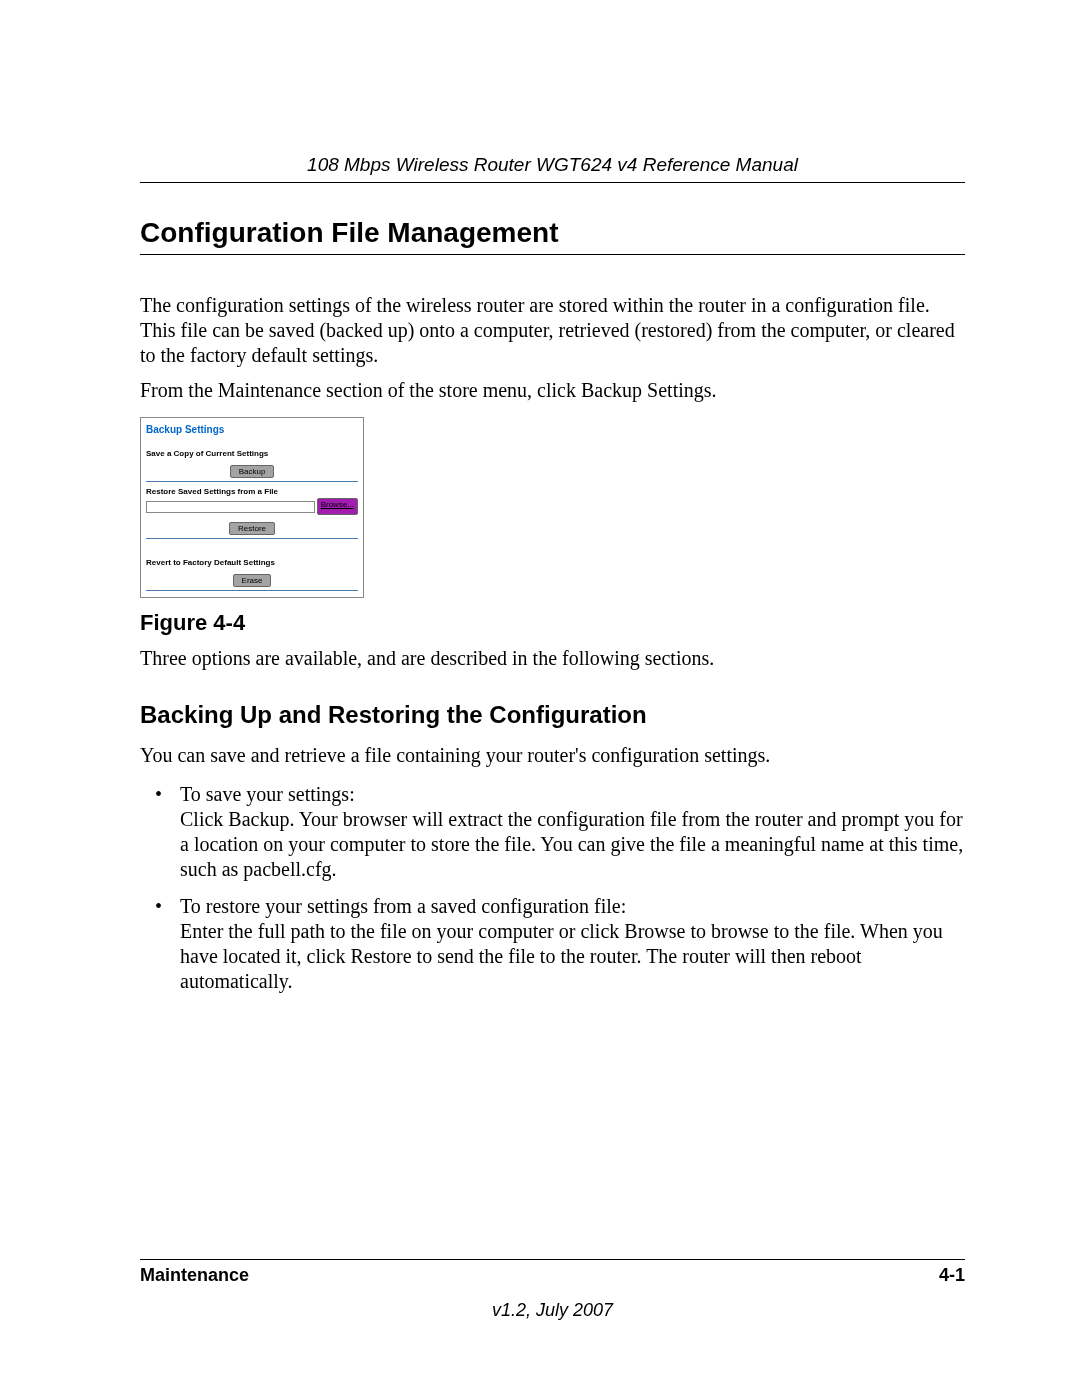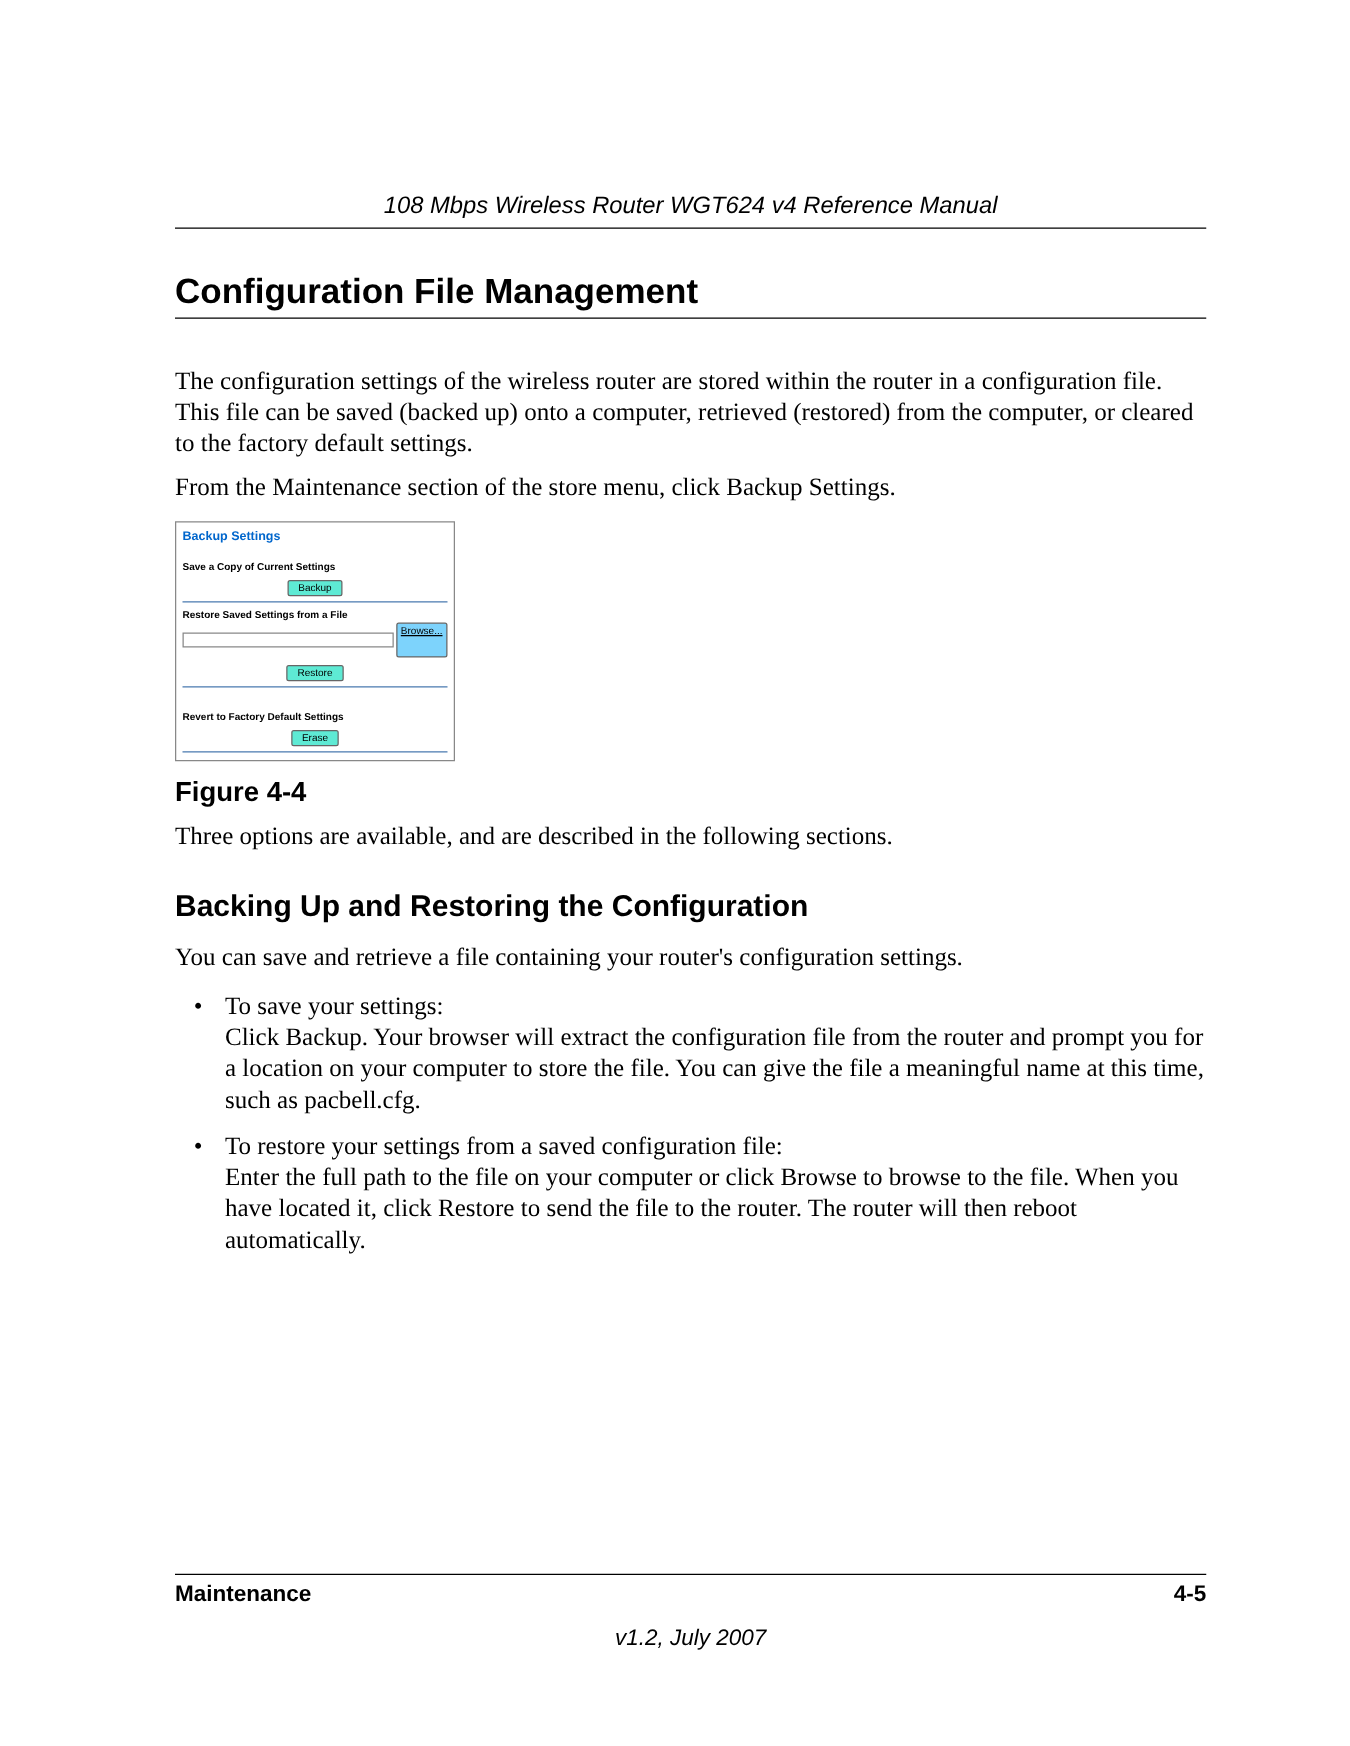--- a/index.html
+++ b/index.html
@@ -74,21 +74,21 @@
       color: #000;
     }
     .ss-btnrow {
       text-align: center;
       margin: 2px 0 3px 0;
     }
     .ss-btn {
       display: inline-block;
       font-size: 8px;
       border: 1px solid #666;
-      background: #5eead4;
+      background: #a3a3a3;
       border-radius: 2px;
       padding: 0 8px;
       line-height: 12px;
       height: 13px;
     }
     .ss-hr {
       border: none;
       border-top: 1px solid #4a7ab0;
       margin: 2px 0 5px 0;
     }
@@ -100,25 +100,25 @@
     }
     .ss-input {
       flex: 1;
       height: 12px;
       border: 1px solid #888;
       background: #fff;
     }
     .ss-browse {
       font-size: 8px;
       border: 1px solid #666;
-      background: #7dd3fc;
+      background: #a21caf;
       border-radius: 2px;
       padding: 0 3px;
       line-height: 11px;
-      height: 28px;
+      height: 17px;
       text-decoration: underline;
     }
     .ss-hr-last {
       border: none;
       border-top: 1px solid #4a7ab0;
       margin-top: 2px;
     }
 
     .figure-caption {
       font-family: Arial, Helvetica, sans-serif;
@@ -240,16 +240,16 @@
       <span>To restore your settings from a saved configuration file:</span><br>
       <span>Enter the full path to the file on your computer or click Browse to browse to the file. When you have located it, click Restore to send the file to the router. The router will then reboot automatically.</span>
     </li>
   </ul>
 </div>
 
 <div class="footer">
   <hr class="footer-rule">
   <div class="footer-row">
     <span>Maintenance</span>
-    <span>4-5</span>
+    <span>4-1</span>
   </div>
   <div class="footer-version">v1.2, July 2007</div>
 </div>
 
 </body></html>

